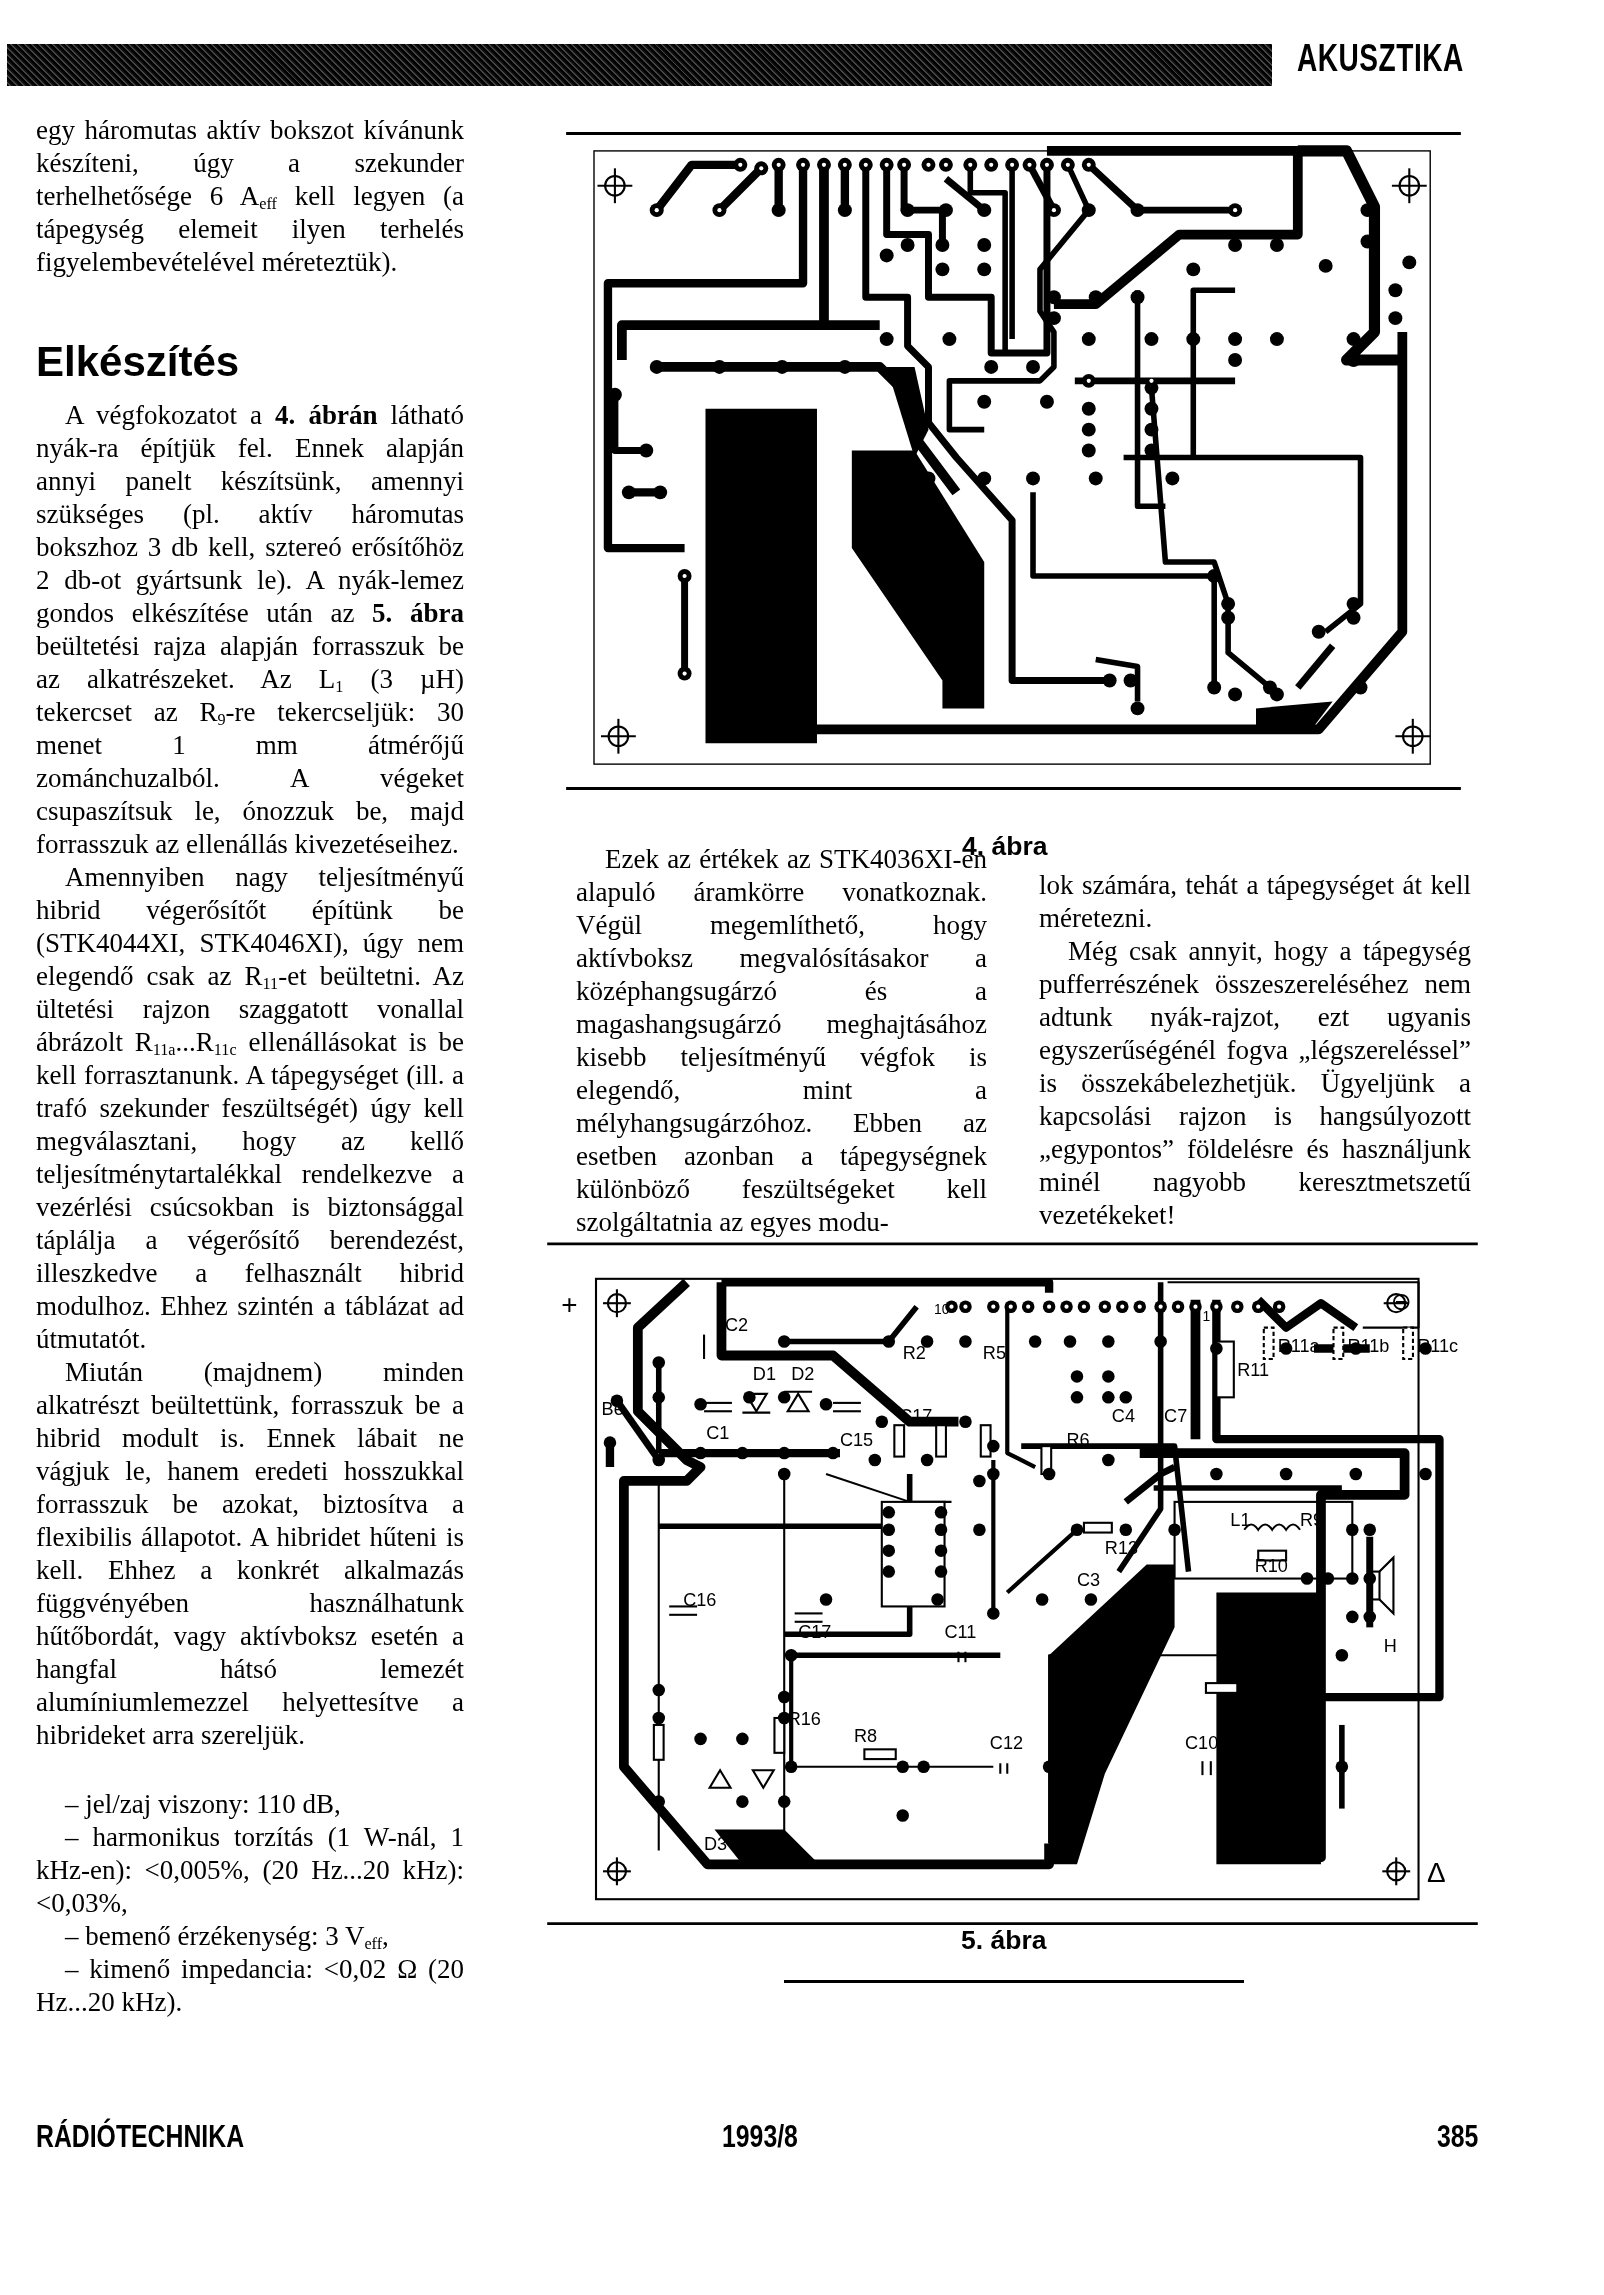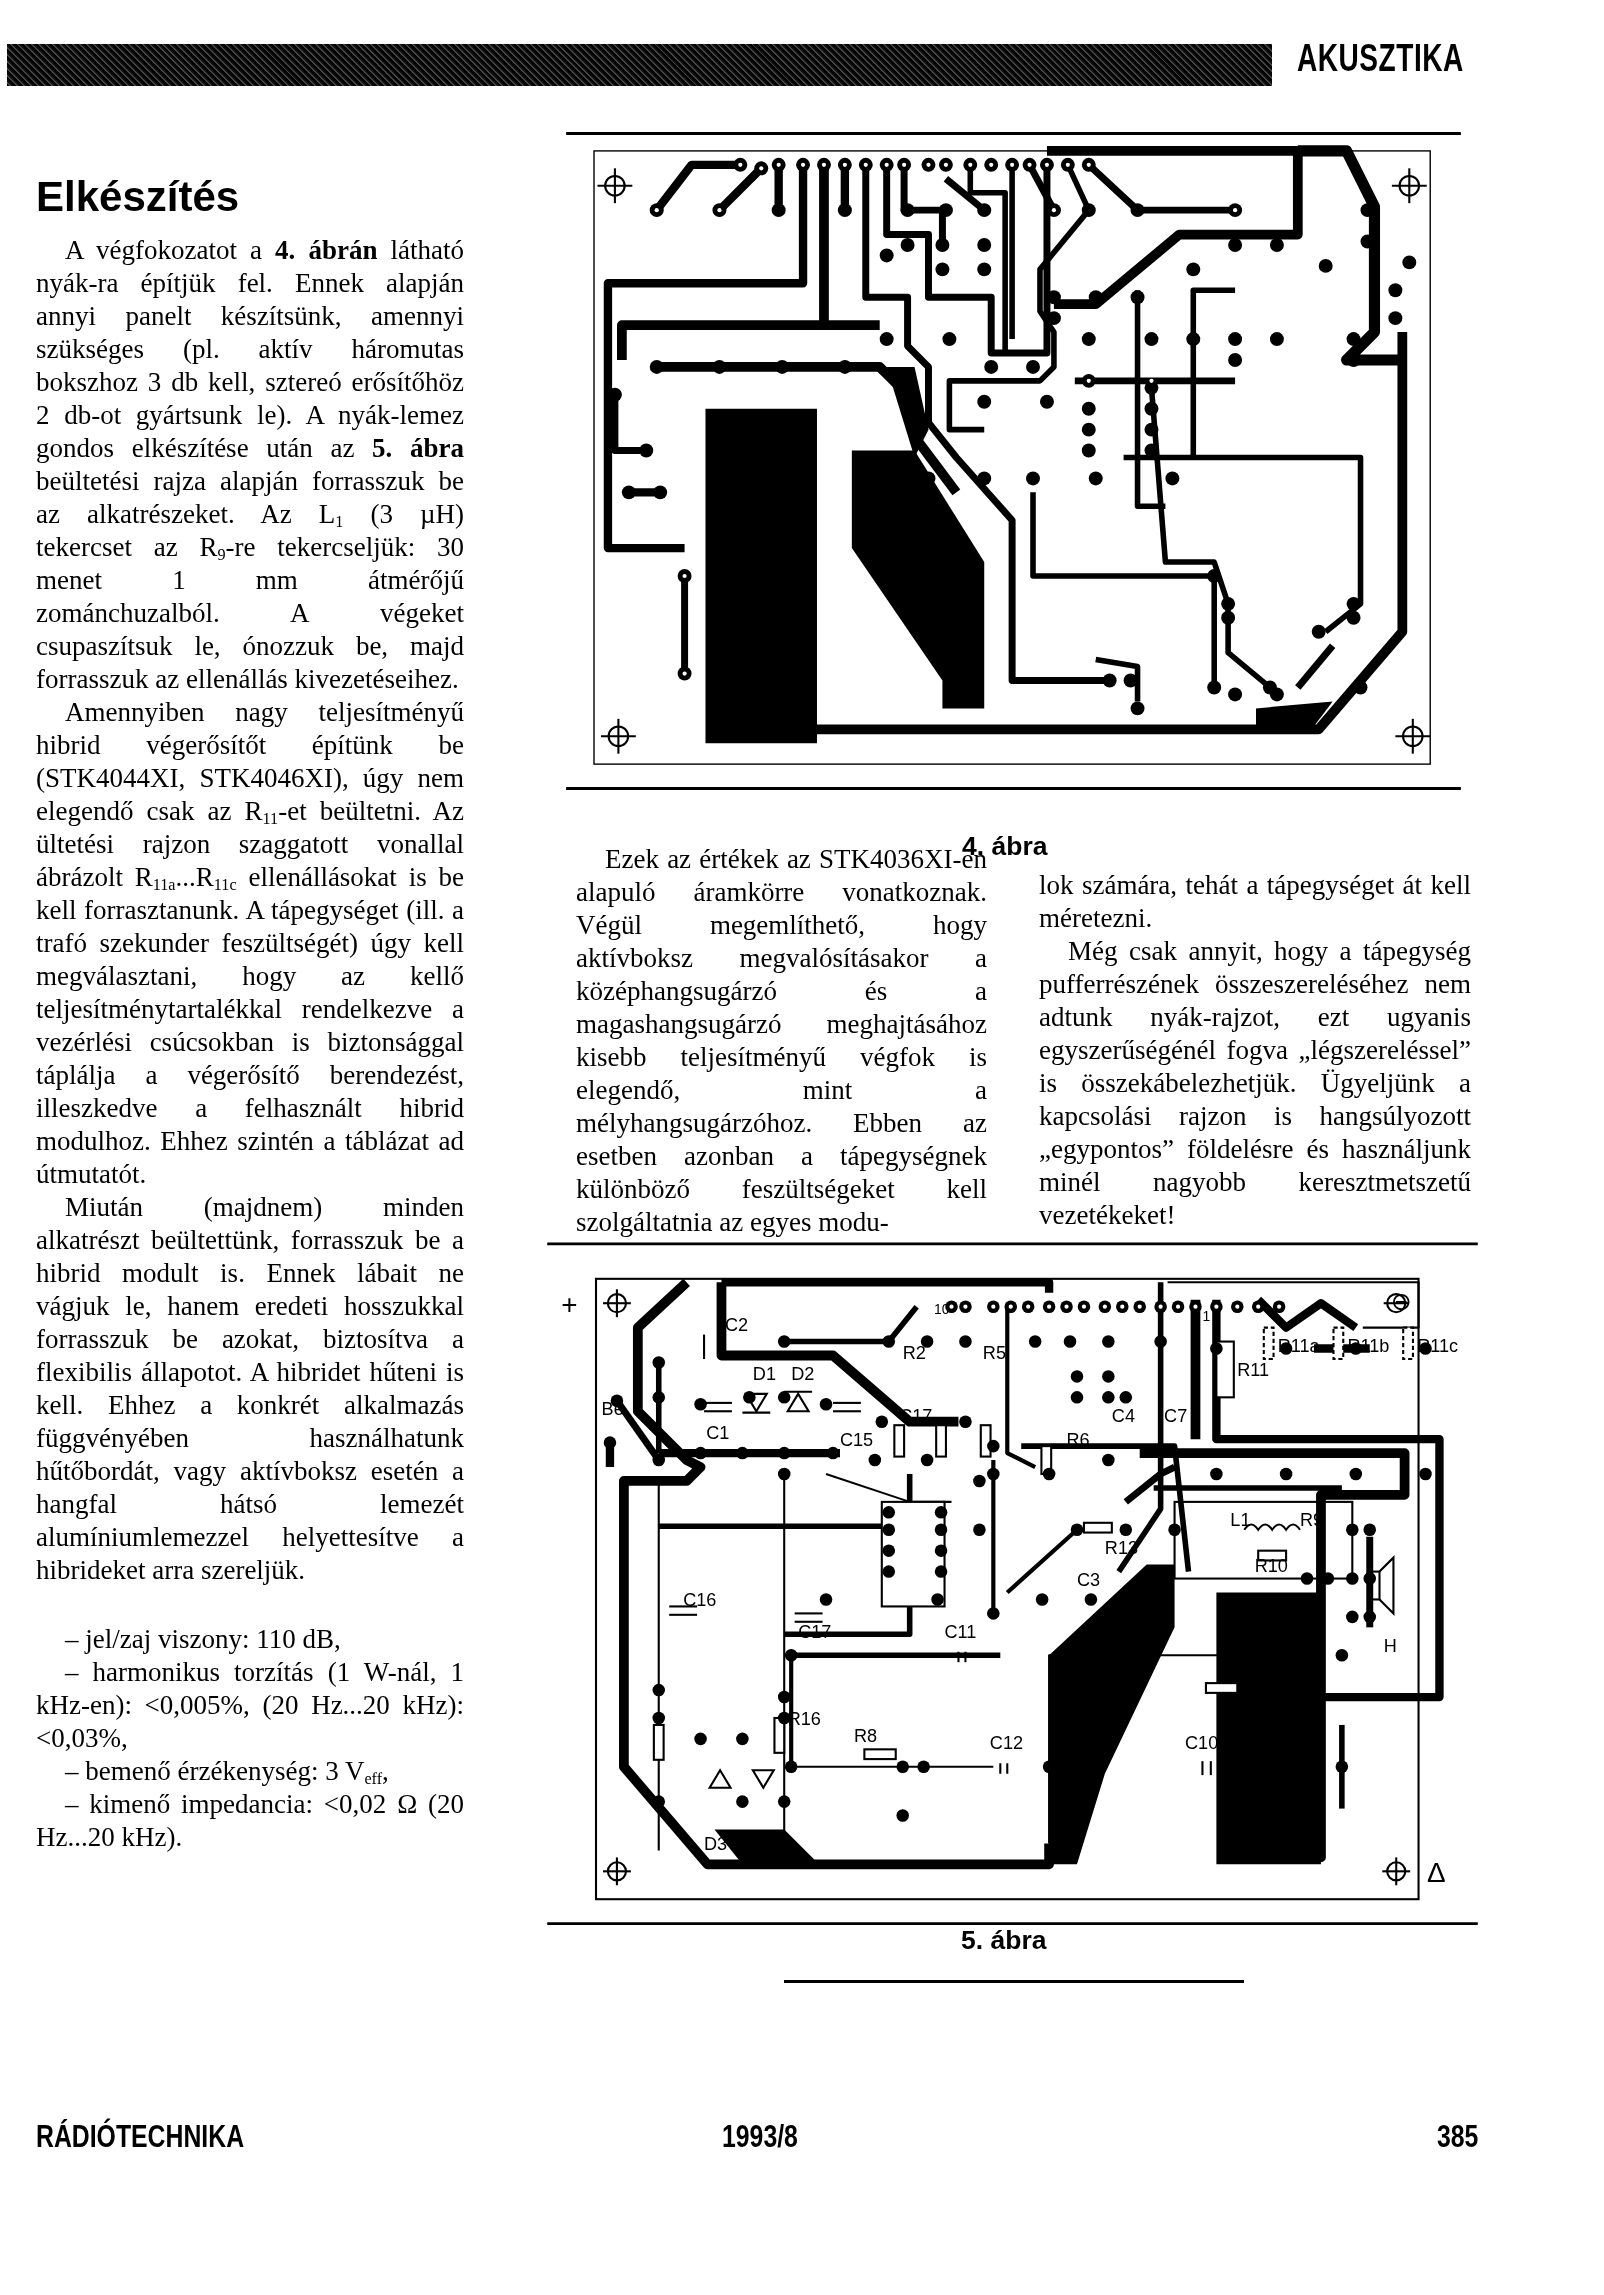--- a/index.html
+++ b/index.html
@@ -45,20 +45,21 @@
   .foot-mid { left: 722px; }
   .foot-right { left: 1437px; }
 </style>
 </head>
 <body>
 
 <div class="header-bar"></div>
 <div class="section-label sans">AKUSZTIKA</div>
 
 <div class="col col1 serif">
+  <p><span>egy háromutas aktív bokszot kívánunk készíteni, úgy a szekunder terhelhetősége 6 A</span><span class="sub">eff</span><span> kell legyen (a tápegység elemeit ilyen terhelés figyelembevételével méreteztük).</span></p>
   <div style="height:66px"></div>
   <p class="heading sans">Elkészítés</p>
   <div style="height:21px"></div>
   <p class="indent"><span>A végfokozatot a </span><b>4. ábrán</b><span> látható nyák-ra építjük fel. Ennek alapján annyi panelt készítsünk, amennyi szükséges (pl. aktív háromutas bokszhoz 3 db kell, sztereó erősítőhöz 2 db-ot gyártsunk le). A nyák-lemez gondos elkészítése után az </span><b>5. ábra</b><span> beültetési rajza alapján forrasszuk be az alkatrészeket. Az L</span><span class="sub">1</span><span> (3 µH) tekercset az R</span><span class="sub">9</span><span>-re tekercseljük: 30 menet 1 mm átmérőjű zománchuzalból. A végeket csupaszítsuk le, ónozzuk be, majd forrasszuk az ellenállás kivezetéseihez.</span></p>
   <p class="indent"><span>Amennyiben nagy teljesítményű hibrid végerősítőt építünk be (STK4044XI, STK4046XI), úgy nem elegendő csak az R</span><span class="sub">11</span><span>-et beültetni. Az ültetési rajzon szaggatott vonallal ábrázolt R</span><span class="sub">11a</span><span>...R</span><span class="sub">11c</span><span> ellenállásokat is be kell forrasztanunk. A tápegységet (ill. a trafó szekunder feszültségét) úgy kell megválasztani, hogy az kellő teljesítménytartalékkal rendelkezve a vezérlési csúcsokban is biztonsággal táplálja a végerősítő berendezést, illeszkedve a felhasznált hibrid modulhoz. Ehhez szintén a táblázat ad útmutatót.</span></p>
   <p class="indent">Miután (majdnem) minden alkatrészt beültettünk, forrasszuk be a hibrid modult is. Ennek lábait ne vágjuk le, hanem eredeti hosszukkal forrasszuk be azokat, biztosítva a flexibilis állapotot. A hibridet hűteni is kell. Ehhez a konkrét alkalmazás függvényében használhatunk hűtőbordát, vagy aktívboksz esetén a hangfal hátsó lemezét alumíniumlemezzel helyettesítve a hibrideket arra szereljük.</p>
   <div style="height:36px"></div>
   <p class="spec-item">– jel/zaj viszony: 110 dB,</p>
   <p class="spec-item">– harmonikus torzítás (1 W-nál, 1 kHz-en): &lt;0,005%, (20 Hz...20 kHz): &lt;0,03%,</p>
   <p class="spec-item"><span>– bemenő érzékenység: 3 V</span><span class="sub">eff</span><span>,</span></p>

